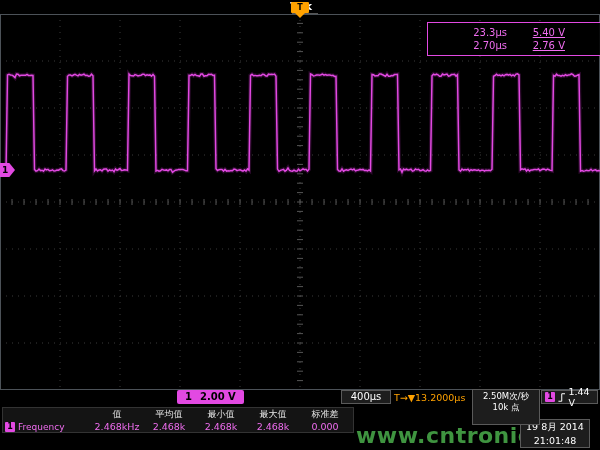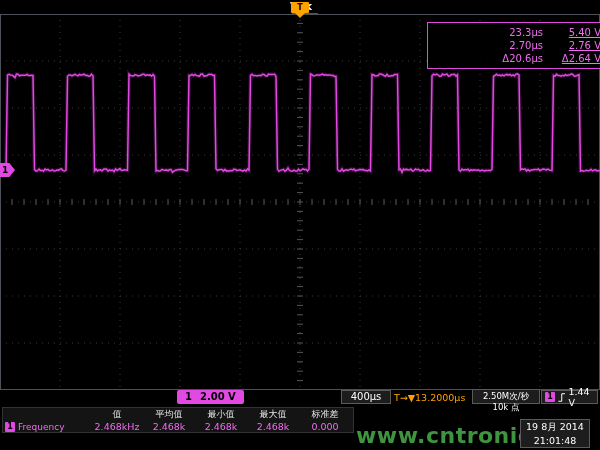--- a/index.html
+++ b/index.html
@@ -19,30 +19,30 @@
   .trig-flag{position:absolute;left:291px;top:2px;width:18px;height:11px;background:var(--orange,#ffa200);
     color:#000;font-size:8px;font-weight:bold;text-align:center;line-height:11px;z-index:6;border-radius:1px;}
   .trig-flag:after{content:"";position:absolute;left:4px;top:11px;border:5px solid transparent;border-top-color:var(--orange,#ffa200);}
   
   .ch-marker{position:absolute;left:0;top:163px;width:15px;height:14px;background:var(--ch1,#e249e2);
     color:#000;font-size:9px;font-weight:bold;line-height:14px;padding-left:2px;box-sizing:border-box;
     clip-path:polygon(0 0,62% 0,100% 50%,62% 100%,0 100%);z-index:5;}
   
   .cursor-box{position:absolute;left:427px;top:22px;width:166px;background:rgba(0,0,0,.88);
     border:1px solid var(--ch1,#e249e2);padding:3px 7px;z-index:4;}
-  .cursor-row{display:flex;justify-content:flex-end;color:var(--pink-text,#f06df0);font-size:10px;line-height:13px;}
+  .cursor-row{display:flex;justify-content:flex-start;color:var(--pink-text,#f06df0);font-size:10px;line-height:13px;}
   .cursor-row .t{width:72px;text-align:right;}
   .cursor-row .v{width:58px;text-align:right;text-decoration:underline;}
   
   .ch-box{position:absolute;left:177px;top:390px;height:14px;background:var(--ch1,#e249e2);color:#000;
     font-size:10px;font-weight:bold;line-height:14px;padding:0 8px;border-radius:2px;display:flex;gap:8px;z-index:3;}
   .dark-box{background:#1d1d1d;border:1px solid var(--box-border,#5a5a5a);color:#fff;box-sizing:border-box;z-index:3;}
   .tb-box{position:absolute;left:341px;top:390px;width:50px;height:14px;font-size:10px;text-align:center;line-height:12px;}
   .hpos{position:absolute;left:394px;top:391px;color:var(--orange,#ffa200);font-size:9.5px;line-height:13px;z-index:3;white-space:nowrap;}
-  .acq-box{position:absolute;left:472px;top:389px;width:68px;height:15px;font-size:8.5px;text-align:center;line-height:11px;padding-top:1px;}
+  .acq-box{position:absolute;left:472px;top:389px;width:68px;height:36px;font-size:8.5px;text-align:center;line-height:11px;padding-top:1px;}
   .trig-box{position:absolute;left:541px;top:390px;width:57px;height:14px;display:flex;align-items:center;gap:3px;padding:0 3px;font-size:9.5px;}
   .badge{display:inline-block;width:10px;height:10px;background:var(--ch1,#e249e2);color:#000;
     font-size:8px;font-weight:bold;text-align:center;line-height:10px;border-radius:1px;flex:0 0 auto;}
   
   .meas{position:absolute;left:2px;top:407px;width:352px;height:26px;background:#141414;border:1px solid #333;box-sizing:border-box;z-index:2;}
   .meas-head,.meas-row{display:grid;grid-template-columns:88px 52px 52px 52px 52px 52px;align-items:center;height:12px;}
   .meas-head span{color:#e6e6e6;font-size:9px;text-align:center;}
   .meas-row{height:13px;}
   .meas-name{display:flex;align-items:center;gap:3px;padding-left:2px;color:var(--pink-text,#f06df0);font-size:9px;}
   .meas-row .val{color:var(--pink-text,#f06df0);font-size:9.5px;text-align:center;white-space:nowrap;}
@@ -188,24 +188,20 @@
 
   <div class="cursor-box">
     <div class="cursor-row">
       <span class="t">23.3μs</span>
       <span class="v">5.40 V</span>
     </div>
     <div class="cursor-row">
       <span class="t">2.70μs</span>
       <span class="v">2.76 V</span>
     </div>
-    <div class="cursor-row">
-      <span class="t">Δ20.6μs</span>
-      <span class="v">Δ2.64 V</span>
-    </div>
   </div>
 
   <div class="ch-box">
     <span>1</span>
     <span>2.00 V</span>
   </div>
 
   <div class="tb-box dark-box">400μs</div>
 
   <div class="hpos">

